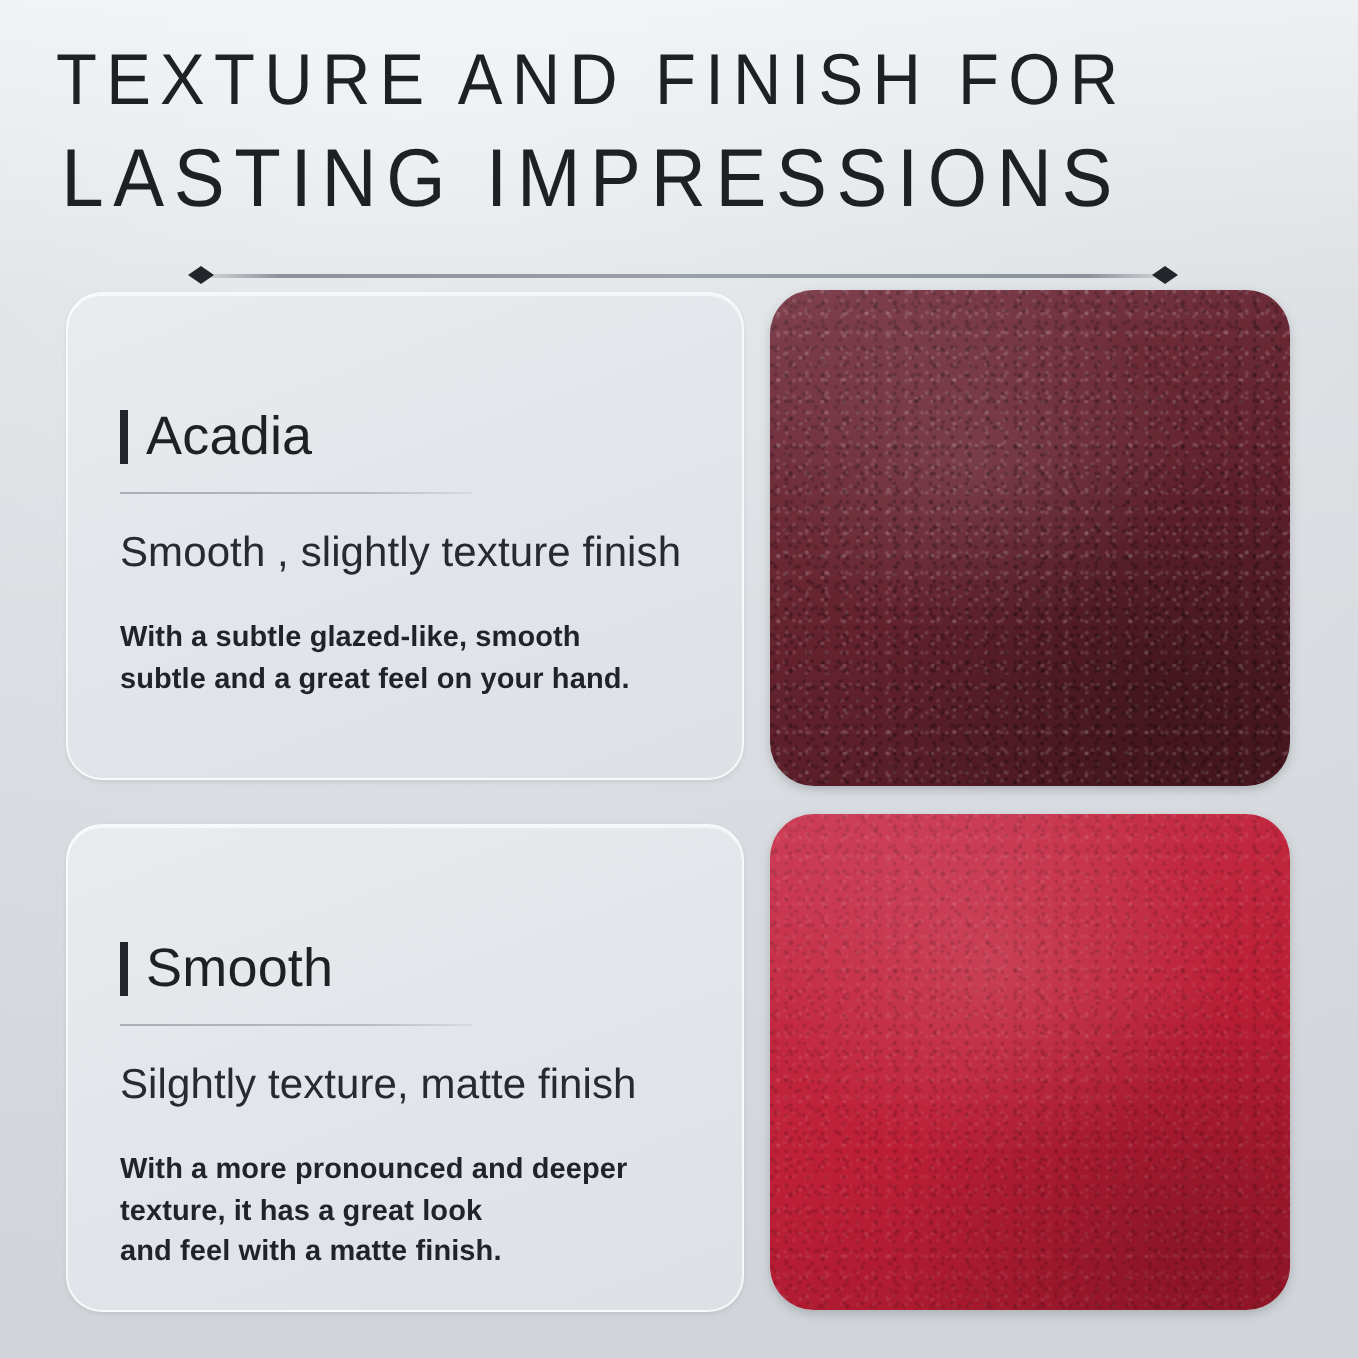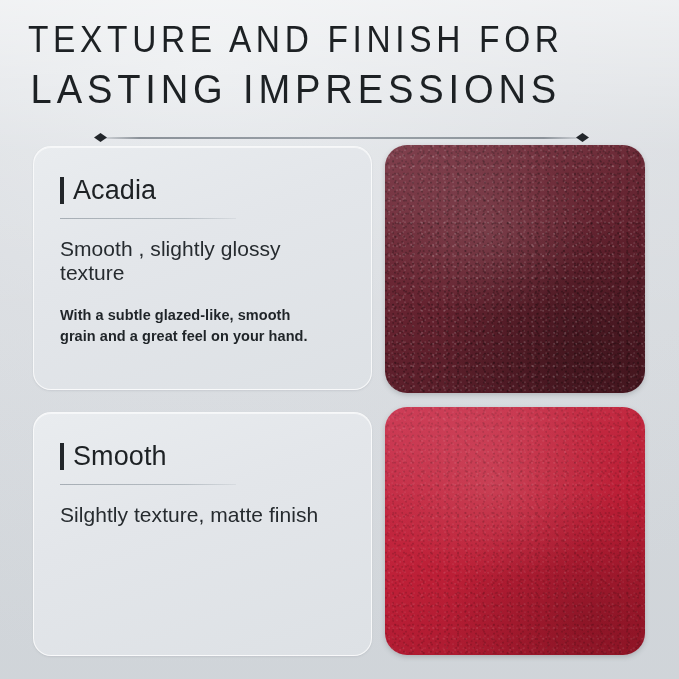--- a/index.html
+++ b/index.html
@@ -101,20 +101,21 @@
   }
   .card.one { top: 146px; height: 242px; }
   .card.two { top: 412px; height: 242px; }
 
   .card-inner { padding: 30px 26px 0 26px; }
 
   .title-row {
     display: flex;
     align-items: center;
     gap: 9px;
+    margin-top: 28px;
   }
   .accent-bar {
     width: 4px;
     height: 27px;
     background: #22262a;
     border-radius: 0px;
     flex: 0 0 auto;
   }
   .card-title {
     font-size: 27px;
@@ -218,42 +219,47 @@
     <span class="diamond right"></span>
   </div>
 
   <div class="card one">
     <div class="card-inner">
       <div class="title-row">
         <span class="accent-bar"></span>
         <span class="card-title">Acadia</span>
       </div>
       <div class="rule"></div>
-      <div class="subtitle">Smooth , slightly glossy texture</div>
+      <div class="subtitle">Smooth , slightly texture finish</div>
       <div class="desc">
         <div>With a subtle glazed-like, smooth</div>
-        <div>grain and a great feel on your hand.</div>
+        <div>subtle and a great feel on your hand.</div>
       </div>
     </div>
   </div>
 
   <div class="swatch one">
     <div class="base"></div>
     <div class="speckle"></div>
     <div class="sheen"></div>
   </div>
 
   <div class="card two">
     <div class="card-inner">
       <div class="title-row">
         <span class="accent-bar"></span>
         <span class="card-title">Smooth</span>
       </div>
       <div class="rule"></div>
       <div class="subtitle">Silghtly texture, matte finish</div>
+      <div class="desc">
+        <div>With a more pronounced and deeper</div>
+        <div>texture, it has a great look</div>
+        <div>and feel with a matte finish.</div>
+      </div>
     </div>
   </div>
 
   <div class="swatch two">
     <div class="base"></div>
     <div class="speckle"></div>
     <div class="sheen"></div>
   </div>
 
 </div>

